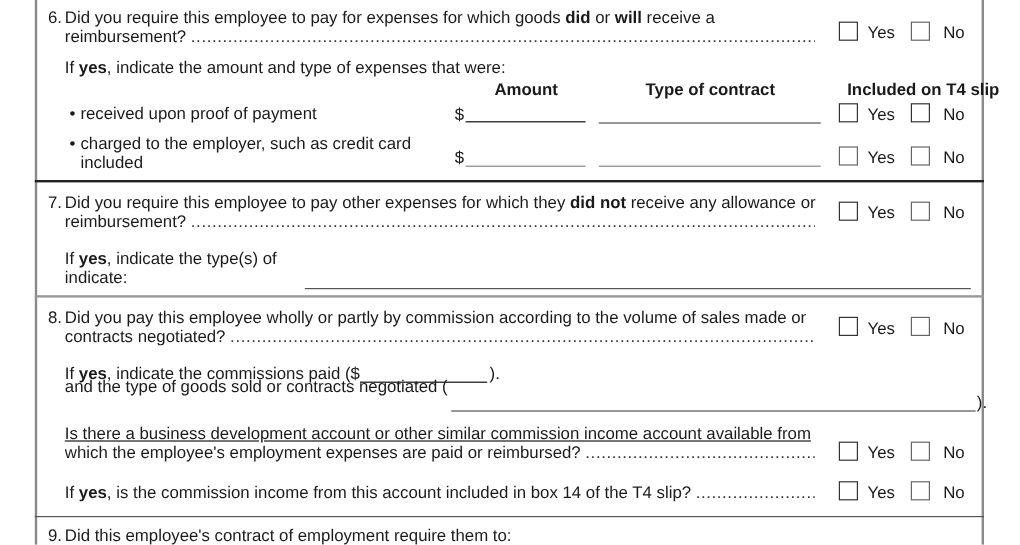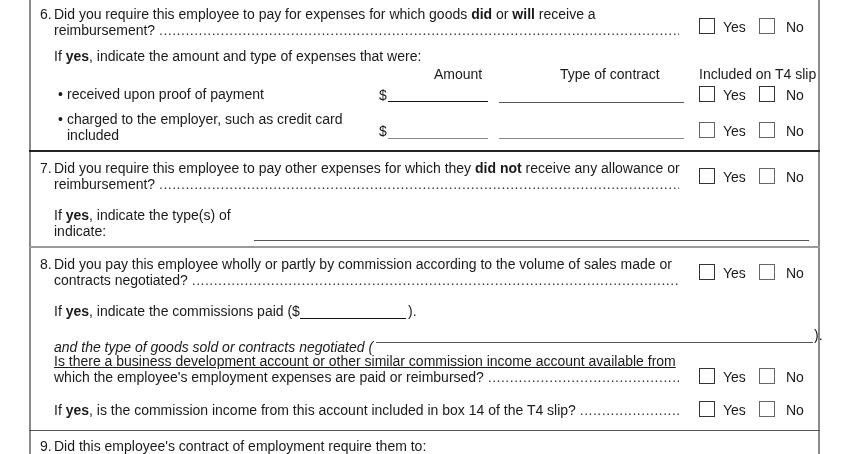--- a/index.html
+++ b/index.html
@@ -22,41 +22,41 @@
     .cb {
       position: absolute; width: 16px; height: 16px;
       border: 1px solid #333; box-sizing: border-box; background: #fff;
     }
     .cb.light { border-color: #666; }
     .yn { position: absolute; font-size: 14px; }
     .line { position: absolute; height: 0; border-top: 1px solid #555; }
     .line.bold { border-top: 1.5px solid #111; }
     .line.light { border-top: 1px solid #888; }
     b { font-weight: bold; }
-    .hdr { position: absolute; font-weight: normal; font-size: 14px; margin-left: 22px; }
+    .hdr { position: absolute; font-weight: bold; font-size: 14px; }
   </style>
 </head>
 <body>
 
 <div class="frame"></div>
 
 <div class="abs num" style="top:6px;">6.</div>
 <div class="abs" style="left:54px; top:6px;"><span>Did you require this employee to pay for expenses for which goods </span><b>did</b><span> or </span><b>will</b><span> receive a</span></div>
 <div class="abs" style="left:54px; top:22px; width:625px; overflow:hidden;"><span>reimbursement? </span><span class="dots">.............................................................................................................................................</span></div>
 
 <div class="cb" style="left:699px; top:18px;"></div>
 <div class="abs yn" style="left:723px; top:19px;">Yes</div>
 <div class="cb light" style="left:759px; top:18px;"></div>
 <div class="abs yn" style="left:786px; top:19px;">No</div>
 
 <div class="abs" style="left:54px; top:48px;"><span>If </span><b>yes</b><span>, indicate the amount and type of expenses that were:</span></div>
 
 <div class="hdr" style="left:412px; top:66px;">Amount</div>
 <div class="hdr" style="left:538px; top:66px;">Type of contract</div>
-<div class="hdr" style="left:677px; top:66px;">Included on T4 slip</div>
+<div class="hdr" style="left:706px; top:66px;">Included on T4 slip</div>
 
 <div class="abs" style="left:58px; top:86px;">•</div>
 <div class="abs" style="left:67px; top:86px;">received upon proof of payment</div>
 <div class="abs" style="left:379px; top:87px;">$</div>
 <div class="line bold" style="left:388px; top:101px; width:100px;"></div>
 <div class="line" style="left:499px; top:102px; width:185px;"></div>
 <div class="cb" style="left:699px; top:86px;"></div>
 <div class="abs yn" style="left:723px; top:87px;">Yes</div>
 <div class="cb" style="left:759px; top:86px;"></div>
 <div class="abs yn" style="left:786px; top:87px;">No</div>
@@ -95,21 +95,21 @@
 
 <div class="cb" style="left:699px; top:264px;"></div>
 <div class="abs yn" style="left:723px; top:265px;">Yes</div>
 <div class="cb light" style="left:759px; top:264px;"></div>
 <div class="abs yn" style="left:786px; top:265px;">No</div>
 
 <div class="abs" style="left:54px; top:303px;"><span>If </span><b>yes</b><span>, indicate the commissions paid  ($</span></div>
 <div class="line bold" style="left:300px; top:318px; width:106px;"></div>
 <div class="abs" style="left:408px; top:303px;">).</div>
 
-<div class="abs" style="left:54px; top:339px;font-style:italic;">and the type of goods sold or contracts negotiated  (</div>
+<div class="abs" style="left:54px; top:314px;">and the type of goods sold or contracts negotiated  (</div>
 <div class="line" style="left:376px; top:342px; width:437px;"></div>
 <div class="abs" style="left:814px; top:327px;">).</div>
 
 <div class="abs" style="left:54px; top:353px;text-decoration:underline;">Is there a business development account or other similar commission income account available from</div>
 <div class="abs" style="left:54px; top:369px; width:625px; overflow:hidden;"><span>which the employee's employment expenses are paid or reimbursed? </span><span class="dots">.............................................................................................................................................</span></div>
 <div class="cb" style="left:699px; top:368px;"></div>
 <div class="abs yn" style="left:723px; top:369px;">Yes</div>
 <div class="cb light" style="left:759px; top:368px;"></div>
 <div class="abs yn" style="left:786px; top:369px;">No</div>
 

